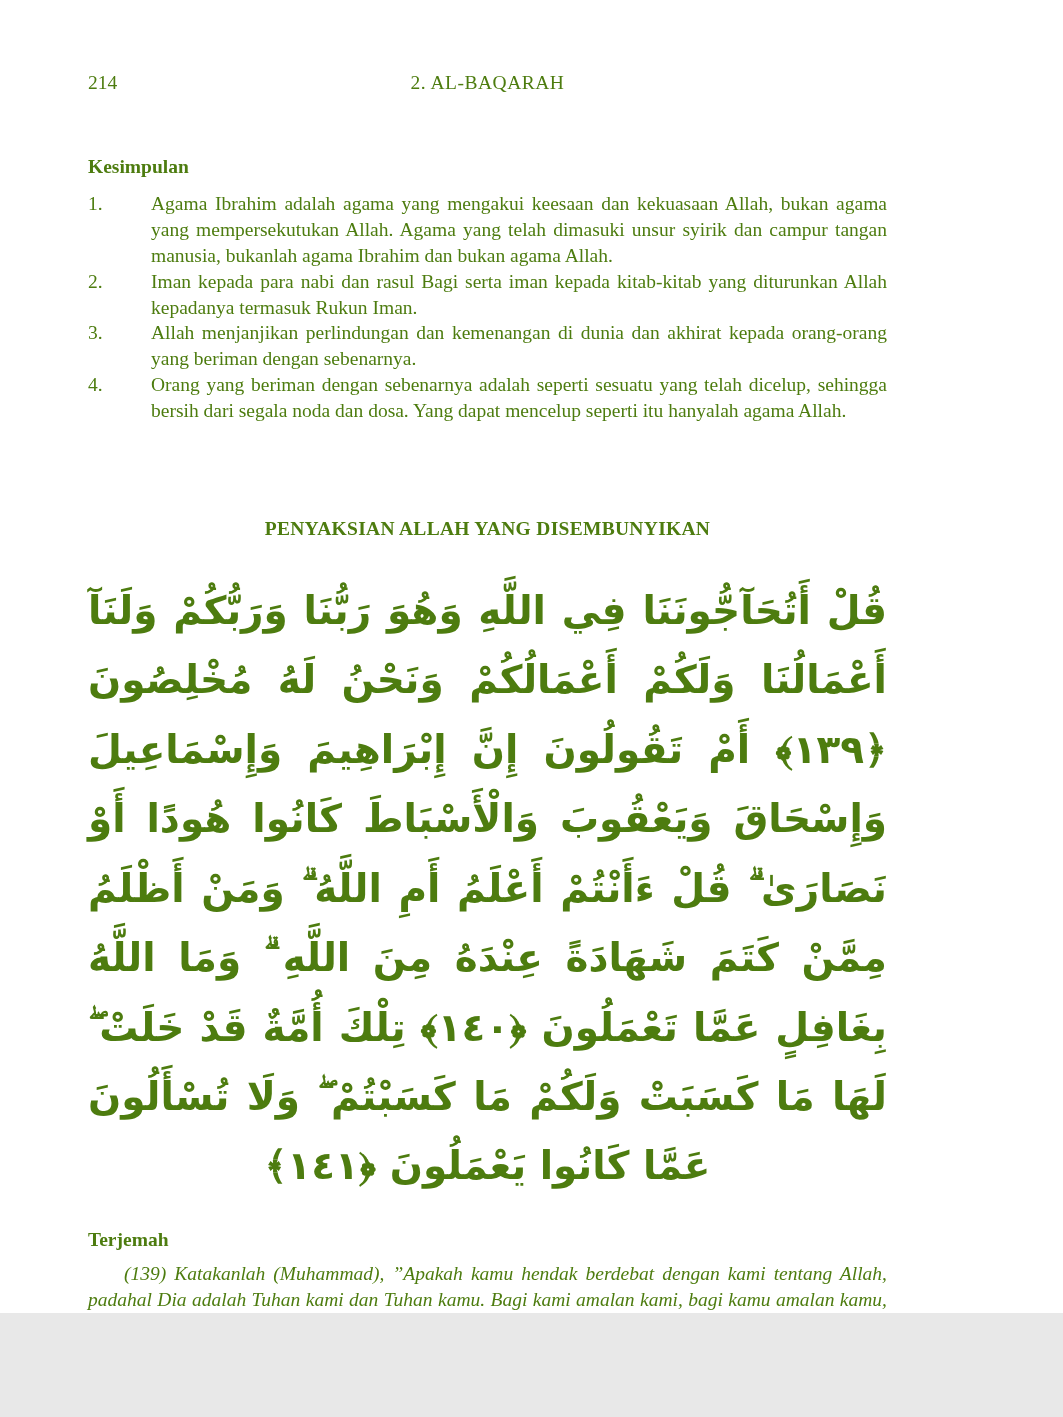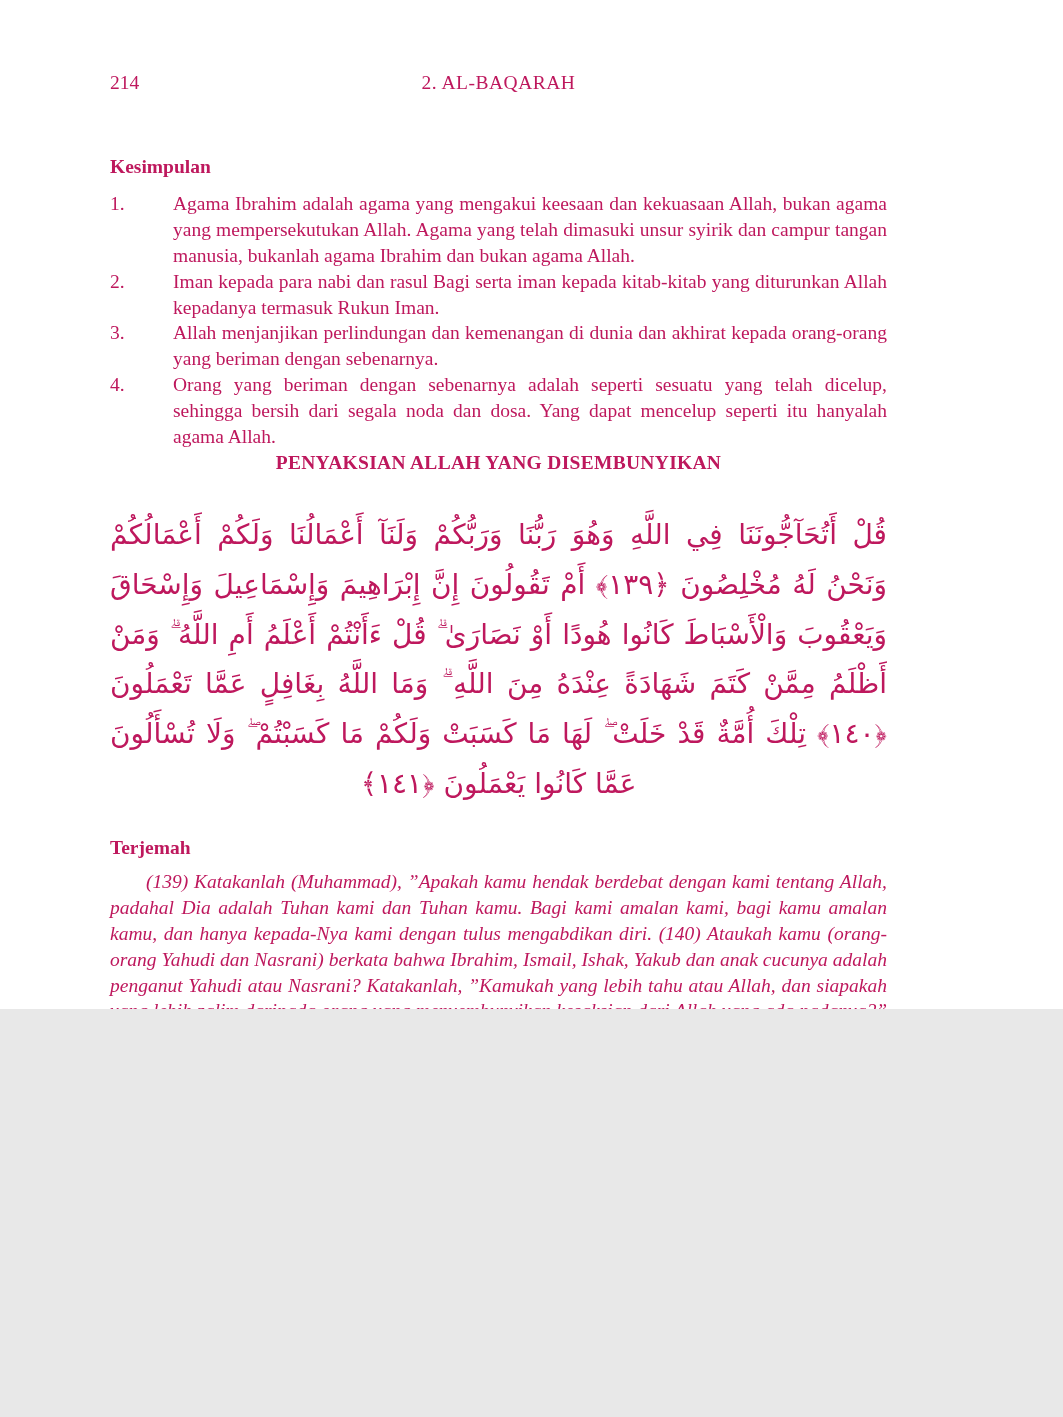--- a/index.html
+++ b/index.html
@@ -3,26 +3,26 @@
 <meta charset="utf-8">
 <style>
   html, body {
     margin: 0;
     padding: 0;
     background: #e8e8e8;
   }
   .page {
     position: relative;
     width: 1063px;
-    height: 1009px;
+    height: 1313px;
     margin: 0 auto;
     background: #ffffff;
-    color: #be185d;
+    color: #4d7c0f;
     box-sizing: border-box;
-    padding: 70px 176px 0 110px;
+    padding: 70px 176px 0 88px;
     font-family: "Liberation Serif", serif;
     font-size: 19.5px;
     line-height: 1.33;
     overflow: hidden;
   }
   .running-head {
     display: grid;
     grid-template-columns: 1fr auto 1fr;
     align-items: baseline;
     margin-bottom: 58px;
@@ -47,29 +47,30 @@
   .list-row .txt {
     flex: 1;
     text-align: justify;
     margin-left: 32px;
   }
 
   .section-heading {
     text-align: center;
     font-weight: bold;
     letter-spacing: 0.3px;
+    margin-top: 92px;
     margin-bottom: 34px;
   }
 
   .arabic-block {
     direction: rtl;
     unicode-bidi: embed;
     font-family: "DejaVu Sans", sans-serif;
-    font-weight: normal;
-    font-size: 28px;
+    font-weight: bold;
+    font-size: 39px;
     line-height: 1.78;
     text-align: justify;
     text-align-last: center;
     margin-bottom: 26px;
   }
 
   .terjemah-heading {
     font-weight: bold;
     margin-bottom: 8px;
   }

